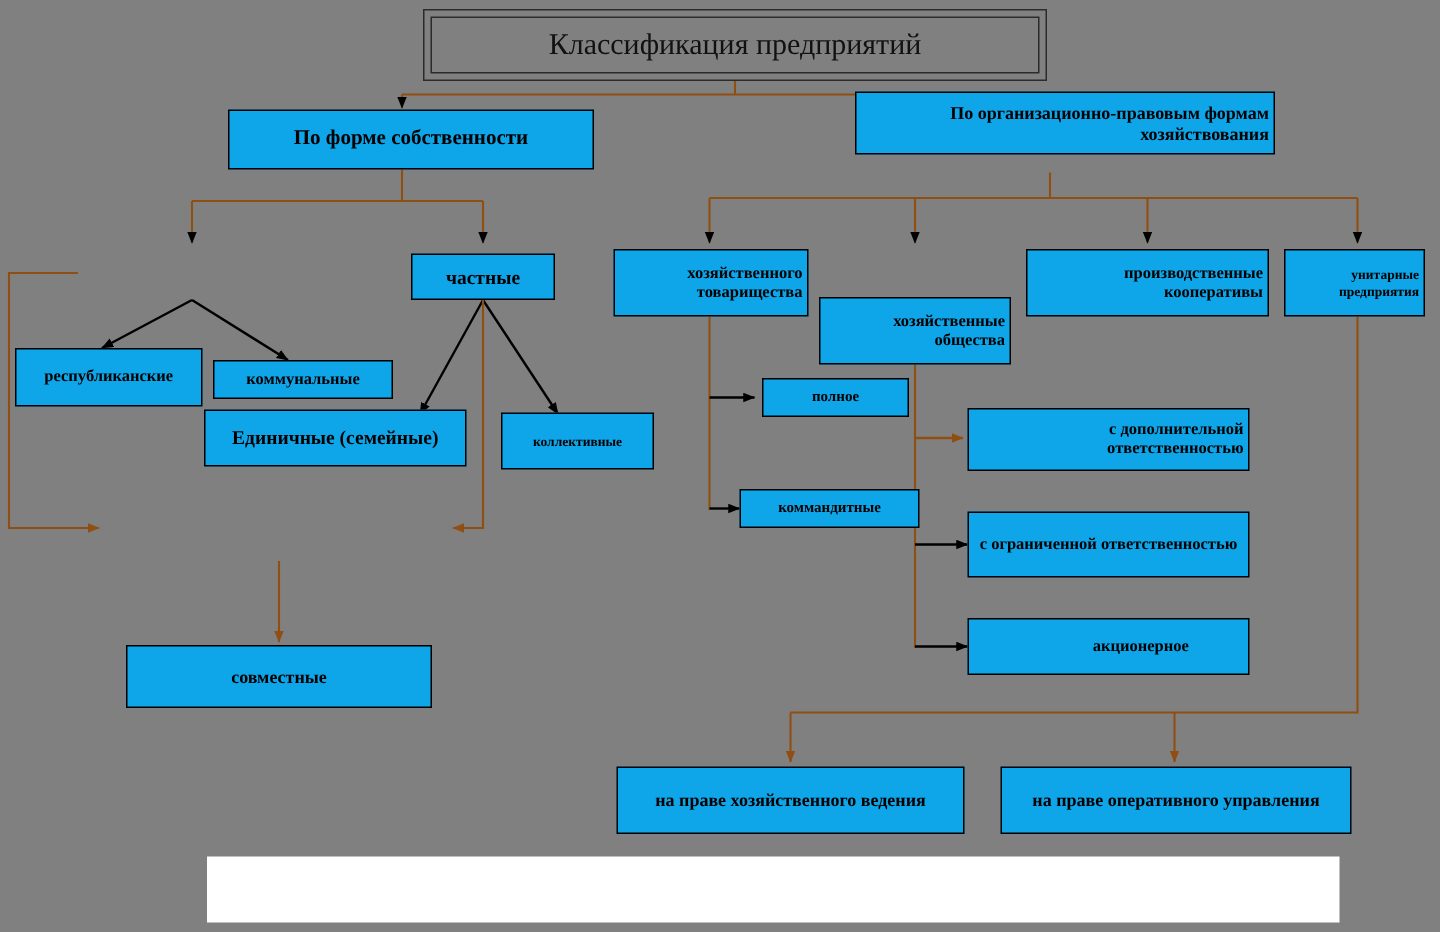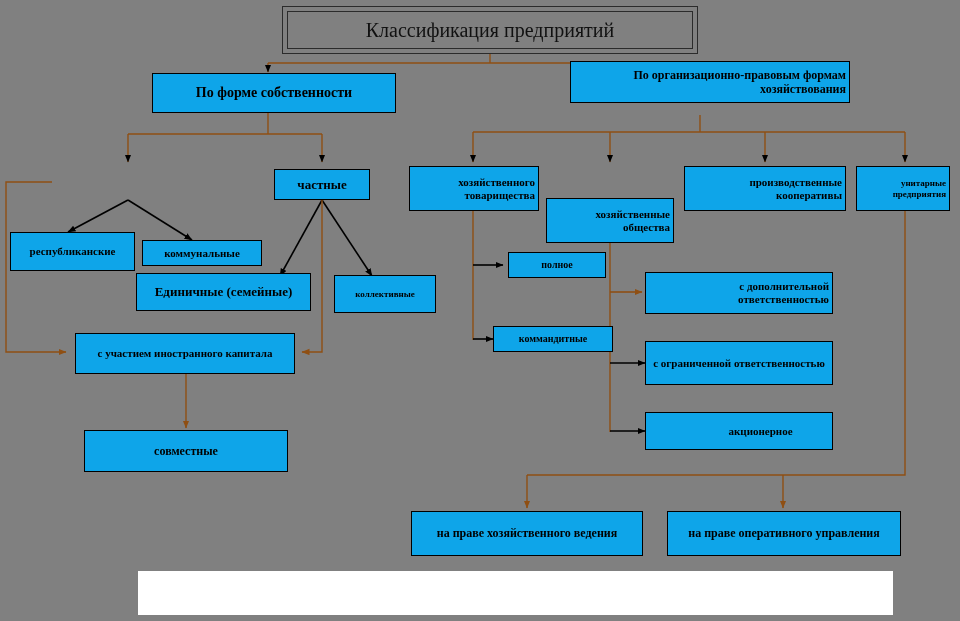--- a/index.html
+++ b/index.html
@@ -143,23 +143,20 @@
   </div>
 
   <div class="box f13" style="left:136px;top:273px;width:175px;height:38px;">
     <span>Единичные (семейные)</span>
   </div>
 
   <div class="box f9" style="left:334px;top:275px;width:102px;height:38px;">
     <span>коллективные</span>
   </div>
 
-  <div class="box f11" style="left:75px;top:333px;width:220px;height:41px;">
-    <span>с участием иностранного капитала</span>
-  </div>
 
   <div class="box f12" style="left:84px;top:430px;width:204px;height:42px;">
     <span>совместные</span>
   </div>
 
   <div class="box f11" style="left:409px;top:166px;width:130px;height:45px;">
     <span>хозяйственного товарищества</span>
   </div>
 
   <div class="box f11" style="left:546px;top:166px;width:128px;height:45px;margin-top:32px;">

